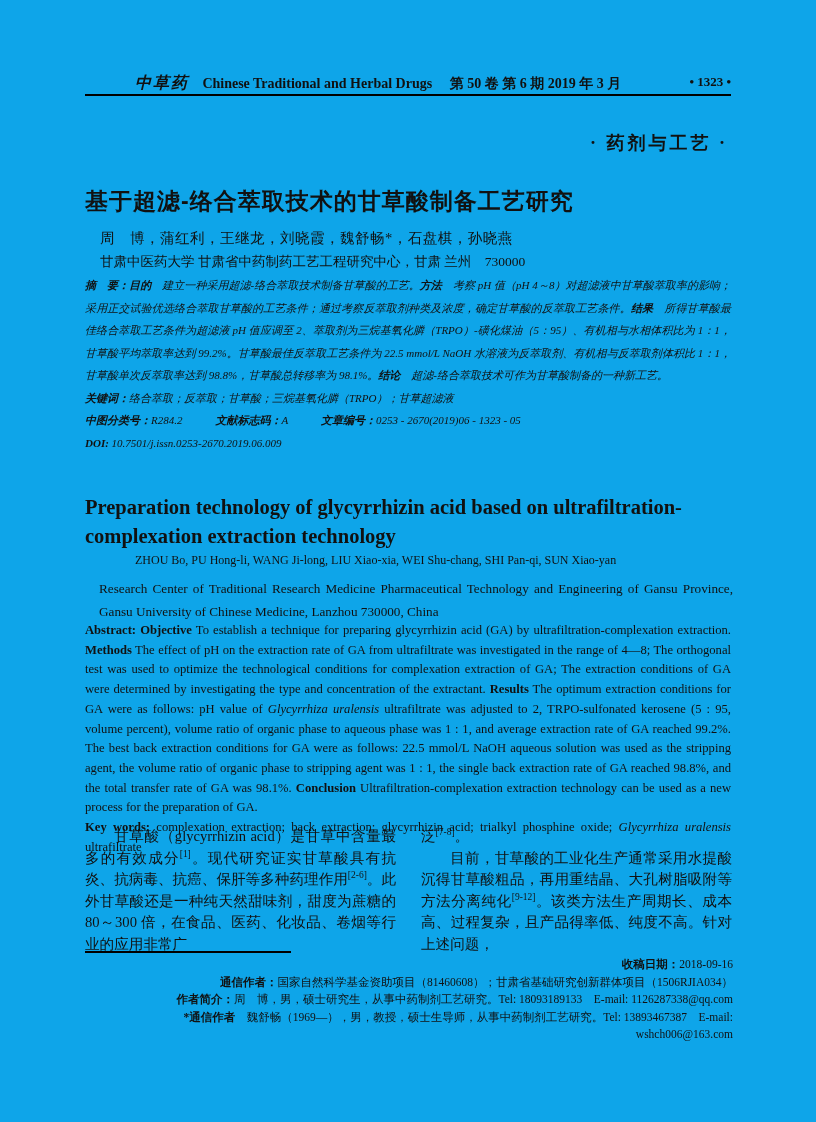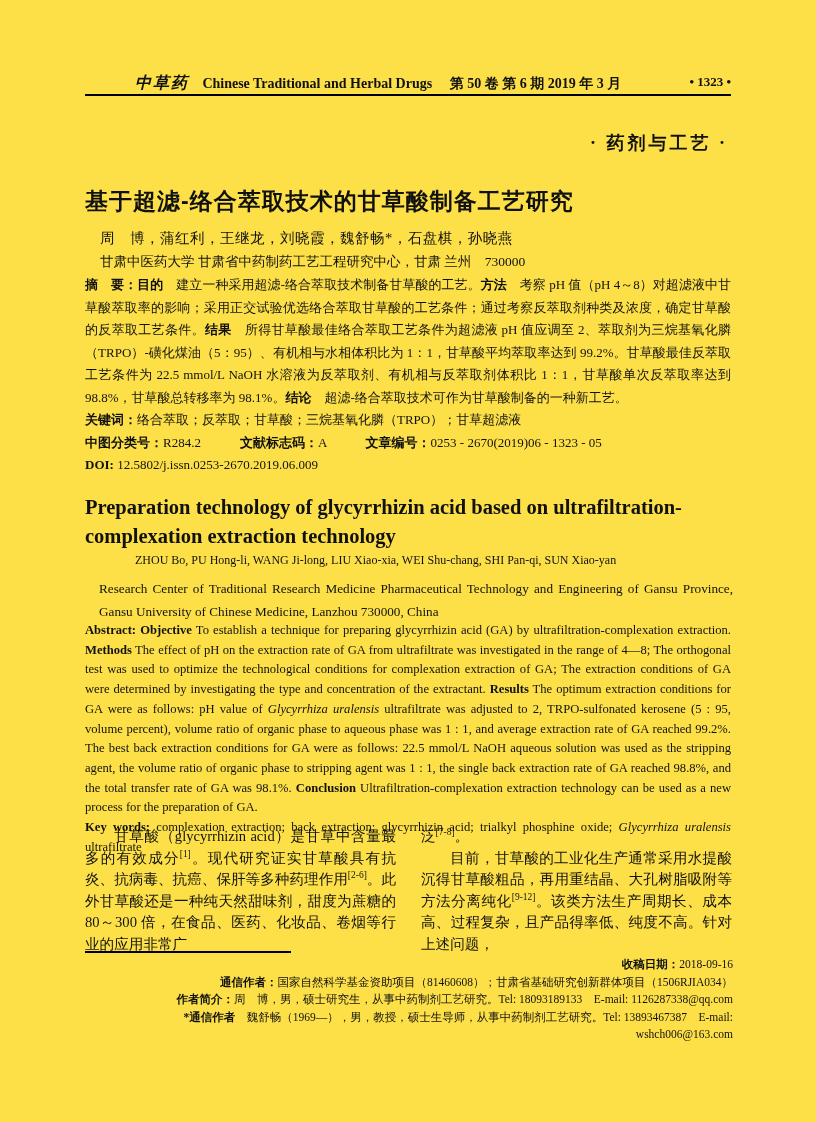--- a/index.html
+++ b/index.html
@@ -1,17 +1,17 @@
 <!DOCTYPE html>
 <html><head>
 <meta charset="utf-8">
 <style>
   html,body{margin:0;padding:0;background:#ffffff;}
   .page{
-    position:relative;width:816px;height:1122px;background:#fde047;
+    position:relative;width:816px;height:1122px;background:#0ea5e9;
     font-family:"Liberation Serif",serif;color:#111;overflow:hidden;
   }
   .b{font-weight:700;}
   .i{font-style:italic;}
   sup{font-size:0.65em;line-height:0;}
 
   
   .runhead{position:absolute;top:73px;left:85px;width:646px;height:20px;}
   .runhead-center{position:absolute;left:0;right:60px;text-align:center;white-space:nowrap;font-size:14px;font-weight:700;}
   .logo-cn{font-style:italic;letter-spacing:2px;font-size:16px;margin-right:10px;}
@@ -20,21 +20,21 @@
   .head-rule{position:absolute;top:94px;left:85px;width:646px;height:2px;background:#000;}
 
   
   .badge{position:absolute;top:131px;right:88px;font-size:18px;font-weight:700;letter-spacing:3px;}
 
   
   .title-cn{position:absolute;top:171px;left:85px;width:660px;font-family:"Liberation Sans",sans-serif;font-size:23px;font-weight:700;letter-spacing:1px;}
   .authors-cn{position:absolute;top:229px;left:100px;font-size:14.5px;letter-spacing:0.5px;}
   .affil-cn{position:absolute;top:253px;left:100px;font-size:13.5px;}
 
-  .abs-cn{position:absolute;top:274px;left:85px;width:646px;font-size:13px;line-height:22.5px;text-align:justify;}
+  .abs-cn{position:absolute;top:274px;left:85px;width:646px;font-size:11px;line-height:22.5px;text-align:justify;font-style:italic;}
   .abs-cn p{margin:0;}
 
   
   .title-en{position:absolute;top:476px;left:85px;width:656px;font-size:20.5px;font-weight:700;line-height:29px;}
   .authors-en{position:absolute;top:553px;left:99px;font-size:12px;margin-left:36px;}
   .affil-en{position:absolute;top:577px;left:99px;width:634px;font-size:13.2px;line-height:23px;text-align:justify;}
 
   .abs-en{position:absolute;top:621px;left:85px;width:646px;font-size:12.6px;line-height:19.7px;text-align:justify;}
   .abs-en p{margin:0;}
 
@@ -69,21 +69,21 @@
   <div class="badge">·  药剂与工艺  ·</div>
 
   <h1 class="title-cn">基于超滤-络合萃取技术的甘草酸制备工艺研究</h1>
   <div class="authors-cn">周　博，蒲红利，王继龙，刘晓霞，魏舒畅*，石盘棋，孙晓燕</div>
   <div class="affil-cn">甘肃中医药大学 甘肃省中药制药工艺工程研究中心，甘肃 兰州　730000</div>
 
   <div class="abs-cn">
     <p><span class="b">摘　要：</span><span class="b">目的</span><span>　建立一种采用超滤-络合萃取技术制备甘草酸的工艺。</span><span class="b">方法</span><span>　考察 pH 值（pH 4～8）对超滤液中甘草酸萃取率的影响；采用正交试验优选络合萃取甘草酸的工艺条件；通过考察反萃取剂种类及浓度，确定甘草酸的反萃取工艺条件。</span><span class="b">结果</span><span>　所得甘草酸最佳络合萃取工艺条件为超滤液 pH 值应调至 2、萃取剂为三烷基氧化膦（TRPO）-磺化煤油（5：95）、有机相与水相体积比为 1：1，甘草酸平均萃取率达到 99.2%。甘草酸最佳反萃取工艺条件为 22.5 mmol/L NaOH 水溶液为反萃取剂、有机相与反萃取剂体积比 1：1，甘草酸单次反萃取率达到 98.8%，甘草酸总转移率为 98.1%。</span><span class="b">结论</span><span>　超滤-络合萃取技术可作为甘草酸制备的一种新工艺。</span></p>
     <p><span class="b">关键词：</span><span>络合萃取；反萃取；甘草酸；三烷基氧化膦（TRPO）；甘草超滤液</span></p>
     <p><span class="b">中图分类号：</span><span>R284.2　　　</span><span class="b">文献标志码：</span><span>A　　　</span><span class="b">文章编号：</span><span>0253 - 2670(2019)06 - 1323 - 05</span></p>
-    <p><span class="b">DOI: </span><span>12.5802/j.issn.0253-2670.2019.06.009</span></p>
+    <p><span class="b">DOI: </span><span>10.7501/j.issn.0253-2670.2019.06.009</span></p>
   </div>
 
   <h2 class="title-en">Preparation technology of glycyrrhizin acid based on ultrafiltration-complexation extraction technology</h2>
   <div class="authors-en">ZHOU Bo, PU Hong-li, WANG Ji-long, LIU Xiao-xia, WEI Shu-chang, SHI Pan-qi, SUN Xiao-yan</div>
   <div class="affil-en">Research Center of Traditional Research Medicine Pharmaceutical Technology and Engineering of Gansu Province, Gansu University of Chinese Medicine, Lanzhou 730000, China</div>
 
   <div class="abs-en">
     <p><span class="b">Abstract: </span><span class="b">Objective</span><span>  To establish a technique for preparing glycyrrhizin acid (GA) by ultrafiltration-complexation extraction. </span><span class="b">Methods</span><span>  The effect of pH on the extraction rate of GA from ultrafiltrate was investigated in the range of 4—8; The orthogonal test was used to optimize the technological conditions for complexation extraction of GA; The extraction conditions of GA were determined by investigating the type and concentration of the extractant. </span><span class="b">Results</span><span>  The optimum extraction conditions for GA were as follows: pH value of </span><span class="i">Glycyrrhiza uralensis</span><span> ultrafiltrate was adjusted to 2, TRPO-sulfonated kerosene (5 : 95, volume percent), volume ratio of organic phase to aqueous phase was 1 : 1, and average extraction rate of GA reached 99.2%. The best back extraction conditions for GA were as follows: 22.5 mmol/L NaOH aqueous solution was used as the stripping agent, the volume ratio of organic phase to stripping agent was 1 : 1, the single back extraction rate of GA reached 98.8%, and the total transfer rate of GA was 98.1%. </span><span class="b">Conclusion</span><span>  Ultrafiltration-complexation extraction technology can be used as a new process for the preparation of GA.</span></p>
     <p><span class="b">Key words: </span><span>complexation extraction; back extraction; glycyrrhizin acid; trialkyl phosphine oxide; </span><span class="i">Glycyrrhiza uralensis</span><span> ultrafiltrate</span></p>
   </div>

